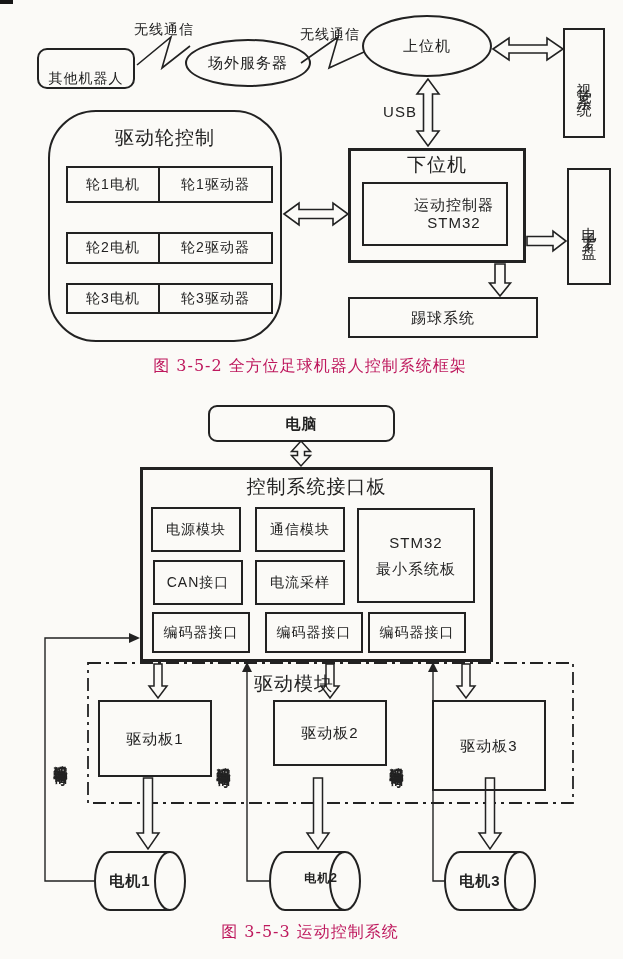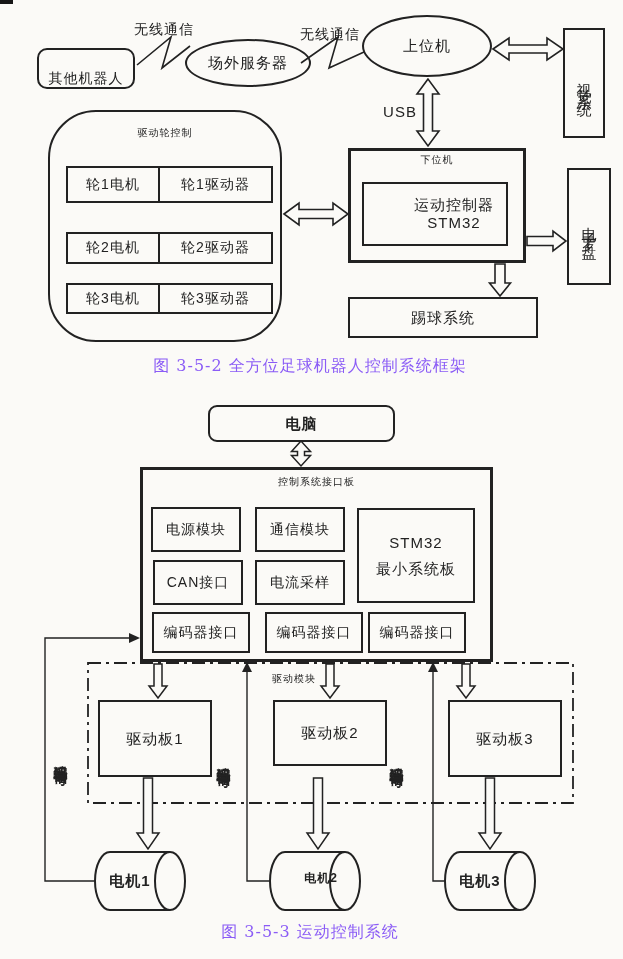--- a/index.html
+++ b/index.html
@@ -42,25 +42,25 @@
   .wheel-row .cell{
     display:flex;align-items:center;justify-content:center;
     font-size:14px;letter-spacing:1px;box-sizing:border-box;
   }
   .wheel-row .cell.motor{width:92px;border-right:2px solid var(--ink);}
   .wheel-row .cell.driver{flex:1;}
   .two-line{flex-direction:column;}
   .two-line .ln{display:block;}
   .mc .ln{font-size:15px;margin-left:38px;}
   .stm .ln{font-size:15px;padding:4px 0;}
-  .title-label{font-size:10px;font-weight:normal;}
+  .title-label{font-size:19px;font-weight:normal;}
   .caption{
     position:absolute;z-index:3;text-align:center;
     font-family:"DejaVu Serif","Liberation Serif",serif;
-    font-size:16px;letter-spacing:1px;color:#8b5cf6;
+    font-size:16px;letter-spacing:1px;color:#be185d;
   }
   .bold{font-weight:bold;}
 </style>
 </head>
 <body>
 
 <div id="canvas">
 
   <svg id="linework" width="623" height="959" viewBox="0 0 623 959">
 
@@ -180,21 +180,21 @@
   <div class="box" style="left:255px;top:560px;width:90px;height:45px;">电流采样</div>
 
   <div class="box" style="left:152px;top:612px;width:98px;height:41px;">编码器接口</div>
   <div class="box" style="left:265px;top:612px;width:98px;height:41px;">编码器接口</div>
   <div class="box" style="left:368px;top:612px;width:98px;height:41px;">编码器接口</div>
 
   <div class="label title-label" style="left:244px;top:673px;width:100px;">驱动模块</div>
 
   <div class="box" style="left:98px;top:700px;width:114px;height:77px;font-size:15px;">驱动板1</div>
   <div class="box" style="left:273px;top:700px;width:114px;height:66px;font-size:15px;">驱动板2</div>
-  <div class="box" style="left:448px;top:700px;width:114px;height:77px;font-size:15px;">驱动板3</div>
+  <div class="box" style="left:432px;top:700px;width:114px;height:91px;font-size:15px;">驱动板3</div>
 
   <div class="label vtext-sm" style="left:53px;top:702px;height:112px;">编码器信号</div>
   <div class="label vtext-sm" style="left:216px;top:704px;height:112px;">编码器信号</div>
   <div class="label vtext-sm" style="left:389px;top:704px;height:112px;">编码器信号</div>
 
   <div class="label bold" style="left:100px;top:872px;width:60px;font-size:15px;">电机1</div>
   <div class="label bold" style="left:291px;top:872px;width:60px;font-size:12px;">电机2</div>
   <div class="label bold" style="left:450px;top:872px;width:60px;font-size:15px;">电机3</div>
 
   <div class="caption" style="left:140px;top:922px;width:340px;">图 3-5-3  运动控制系统</div>

